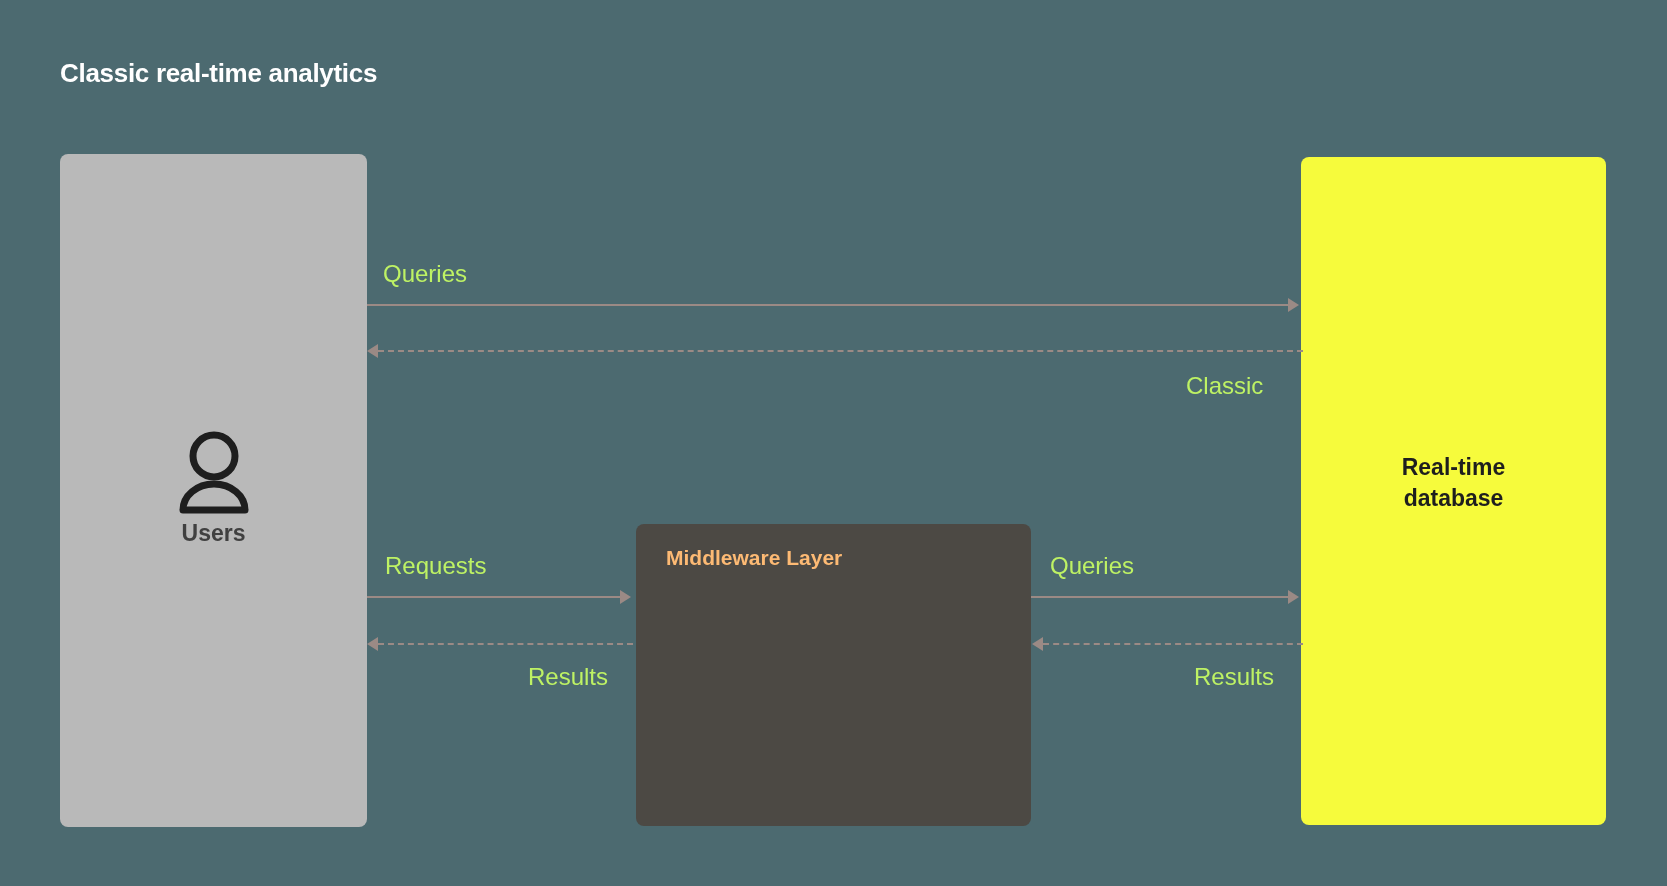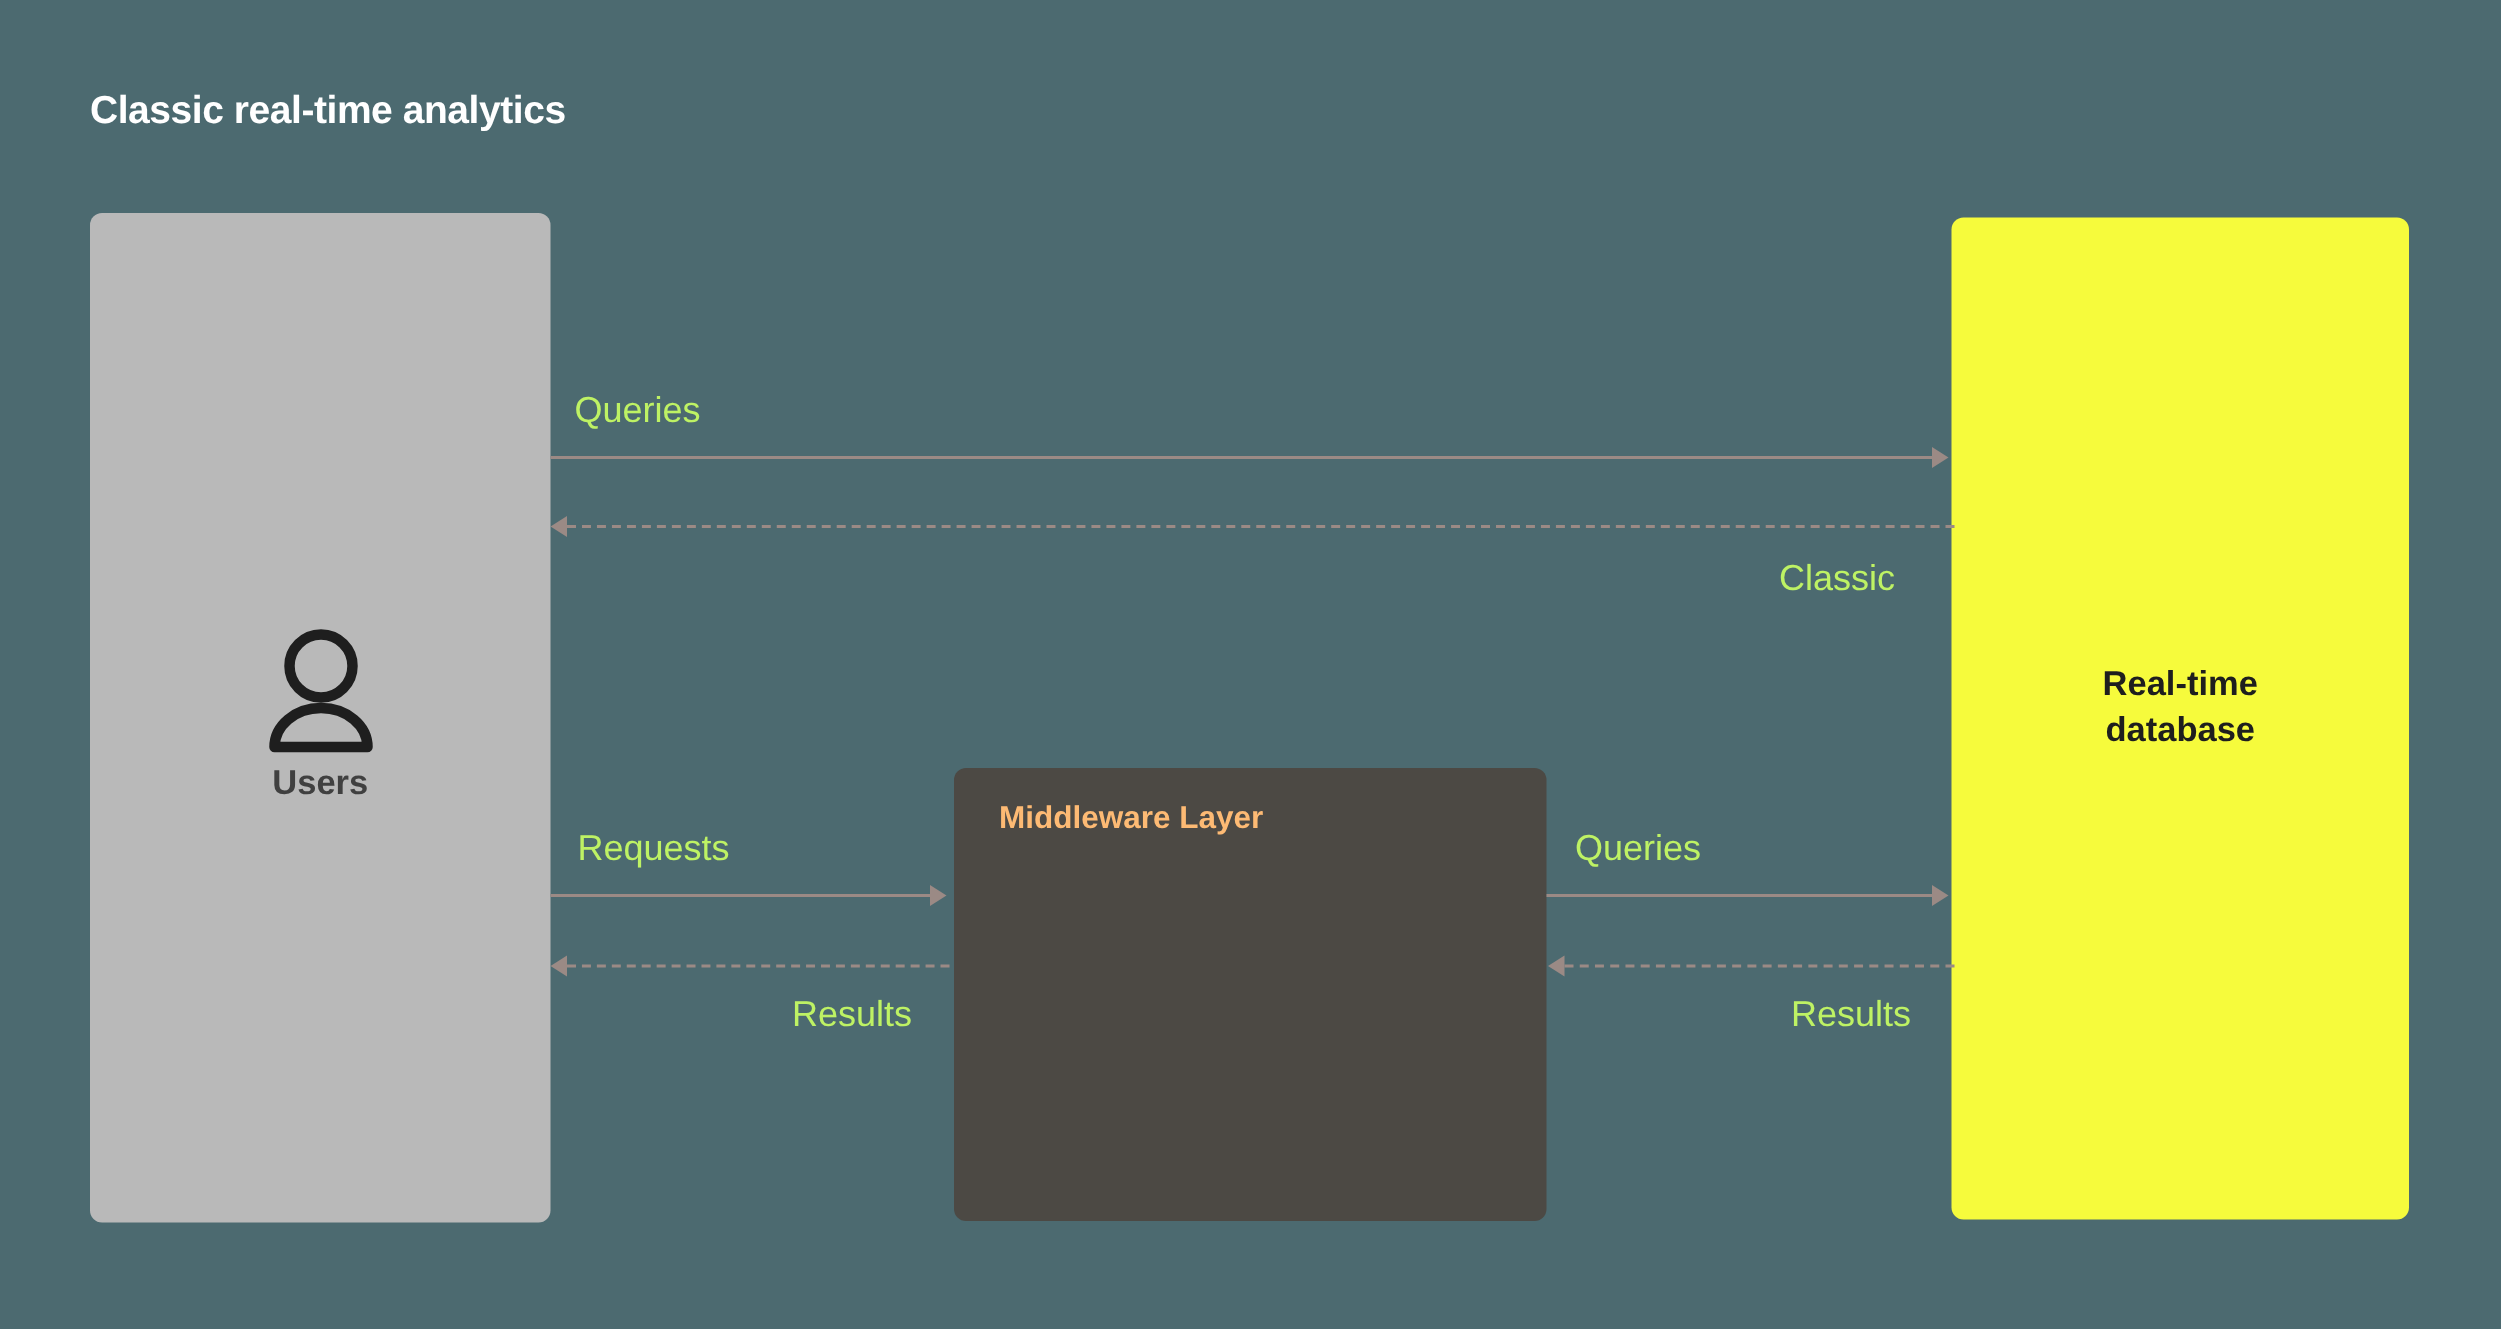--- a/index.html
+++ b/index.html
@@ -28,20 +28,21 @@
     font-weight: bold;
     letter-spacing: -0.3px;
     color: #ffffff;
   }
 
   
   .node {
     position: absolute;
     border-radius: 8px;
     box-sizing: border-box;
+    margin-top: 12px;
   }
   .node-users {
     left: 60px;
     top: 142px;
     width: 307px;
     height: 673px;
     background: #b9b9b9;
   }
   .users-inner {
     position: absolute;

